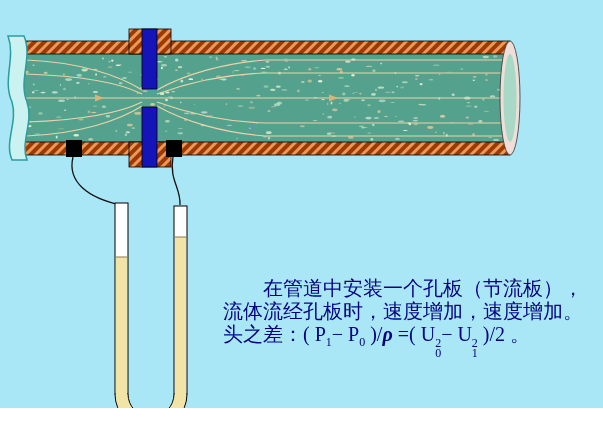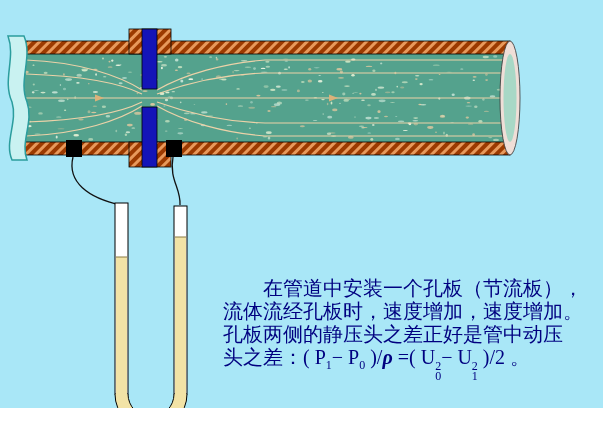--- a/index.html
+++ b/index.html
@@ -366,21 +366,20 @@
       <path class="bend-stroke" d="M 115,394 A 36 36 0 0 0 187,394"></path>
       <path class="bend-stroke" d="M 128,394 A 23 23 0 0 0 174,394"></path>
     </g>
 
     <path class="break-band" d="M 8,36 C 16,58 2,80 12,102 C 18,122 4,142 12,160 L 27,160 C 20,142 34,122 27,102 C 18,80 33,58 24,36 Z"></path>
   </svg>
 
   <div class="caption">
     <div class="tline indent">在管道中安装一个孔板（节流板），</div>
     <div class="tline">流体流经孔板时，速度增加，速度增加。</div>
-    <div class="tline">孔板两侧的静压头之差正好是管中动压</div>
     <div class="tline"><span>头之差：( P</span><sub>1</sub><span>− P</span><sub>0</sub><span> )/</span><span class="rho">ρ</span><span> =( U</span><span class="stack">
           <span>2</span>
           <span>0</span>
         </span><span>− U</span><span class="stack">
           <span>2</span>
           <span>1</span>
         </span><span> )/2 。</span></div>
   </div>
 </div>
 

